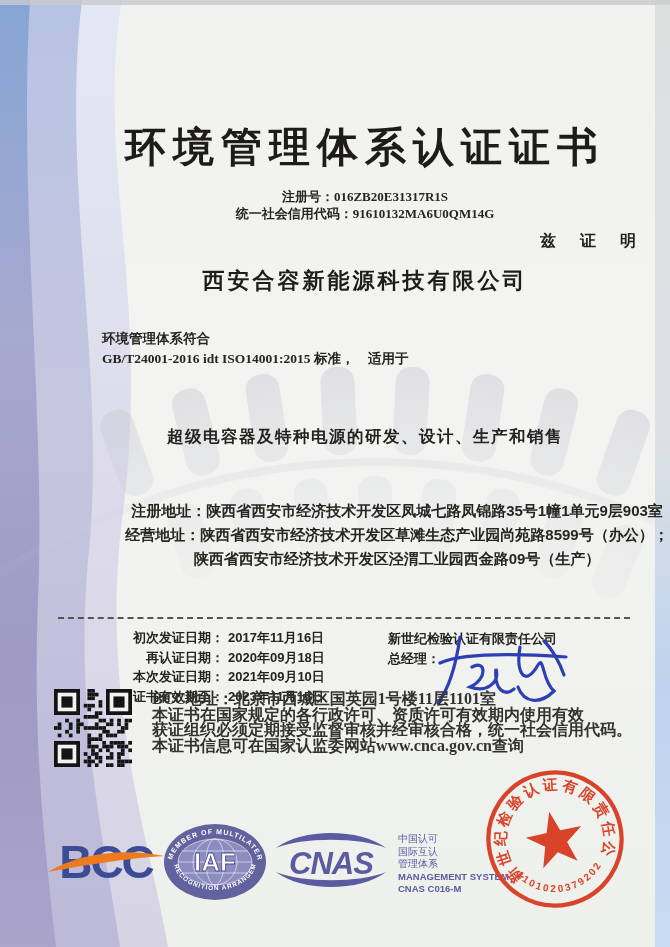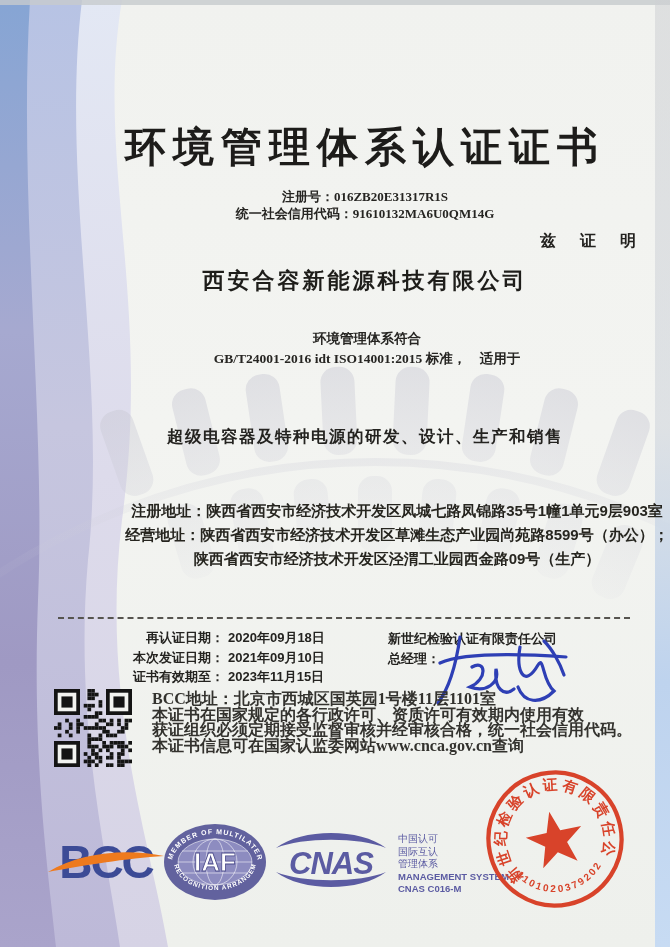--- a/index.html
+++ b/index.html
@@ -14,21 +14,21 @@
   #wm{left:0;top:0;}
   
   .cert-title{position:absolute;left:90px;top:120px;width:550px;text-align:center;
       font-size:41px;font-weight:bold;letter-spacing:7px;color:#1d1c1a;}
   .reg-lines{position:absolute;left:90px;top:188px;width:550px;text-align:center;
       font-size:13px;line-height:17px;color:#262522;font-weight:600;}
   .certify{position:absolute;left:90px;top:231px;width:550px;text-align:right;
       font-size:16px;font-weight:700;letter-spacing:4px;color:#22211e;}
   .company{position:absolute;left:90px;top:266px;width:550px;text-align:center;
       font-size:22px;font-weight:600;letter-spacing:3px;color:#1e1d1a;}
-  .compliance{position:absolute;left:92px;top:329px;width:550px;text-align:center;
+  .compliance{position:absolute;left:102px;top:329px;width:550px;text-align:left;
       font-size:13.5px;line-height:20px;font-weight:600;color:#262522;}
   .scope{position:absolute;left:80px;top:426px;width:570px;text-align:center;
       font-size:16.5px;font-weight:600;letter-spacing:1.5px;color:#242320;}
   .addresses{position:absolute;left:78px;top:499px;width:556px;text-align:center;
       font-family:"Liberation Sans", sans-serif;font-size:15px;font-weight:600;
       line-height:24px;color:#26251f;margin-left:41px;}
   .divider{position:absolute;left:58px;top:617px;width:572px;border-top:2px dashed #56544f;}
   .dates{position:absolute;left:126px;top:628px;font-family:"Liberation Sans", sans-serif;
       font-size:13px;font-weight:700;color:#242320;line-height:19.5px;}
   .date-row{display:flex;}
@@ -132,20 +132,24 @@
   <div class="scope">超级电容器及特种电源的研发、设计、生产和销售</div>
 
   <div class="addresses">
     <span>注册地址：</span><span>陕西省西安市经济技术开发区凤城七路凤锦路35号1幢1单元9层903室</span><br>
     <span>经营地址：</span><span>陕西省西安市经济技术开发区草滩生态产业园尚苑路8599号（办公）；陕西省西安市经济技术开发区泾渭工业园西金路09号（生产）</span>
   </div>
 
   <div class="divider"></div>
 
   <div class="dates">
+    <div class="date-row">
+      <span class="dl">初次发证日期：</span>
+      <span class="dv">2017年11月16日</span>
+    </div>
     <div class="date-row">
       <span class="dl">再认证日期：</span>
       <span class="dv">2020年09月18日</span>
     </div>
     <div class="date-row">
       <span class="dl">本次发证日期：</span>
       <span class="dv">2021年09月10日</span>
     </div>
     <div class="date-row">
       <span class="dl">证书有效期至：</span>

